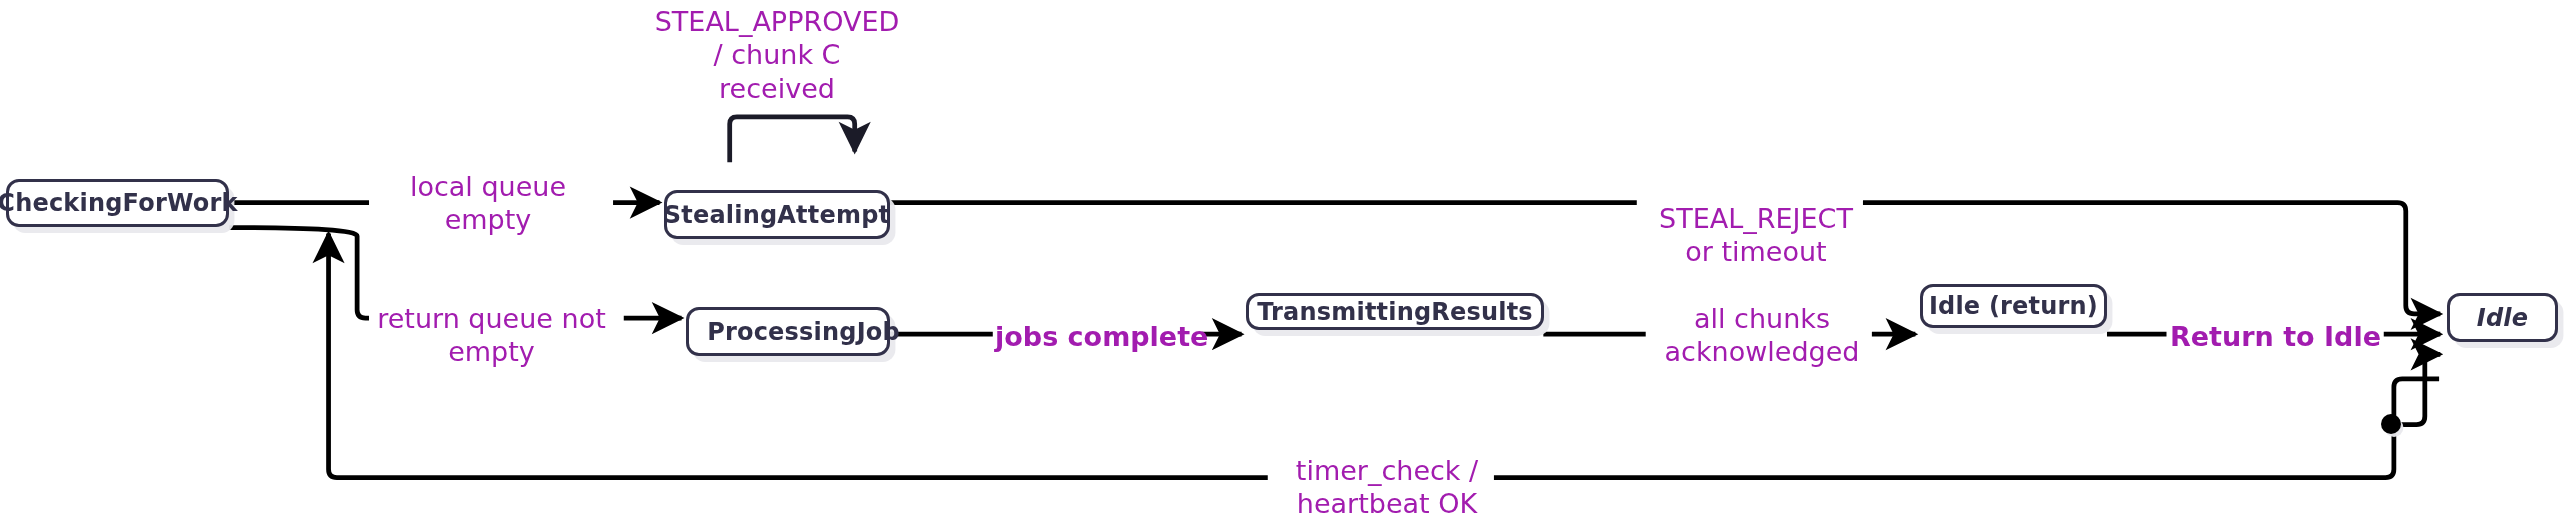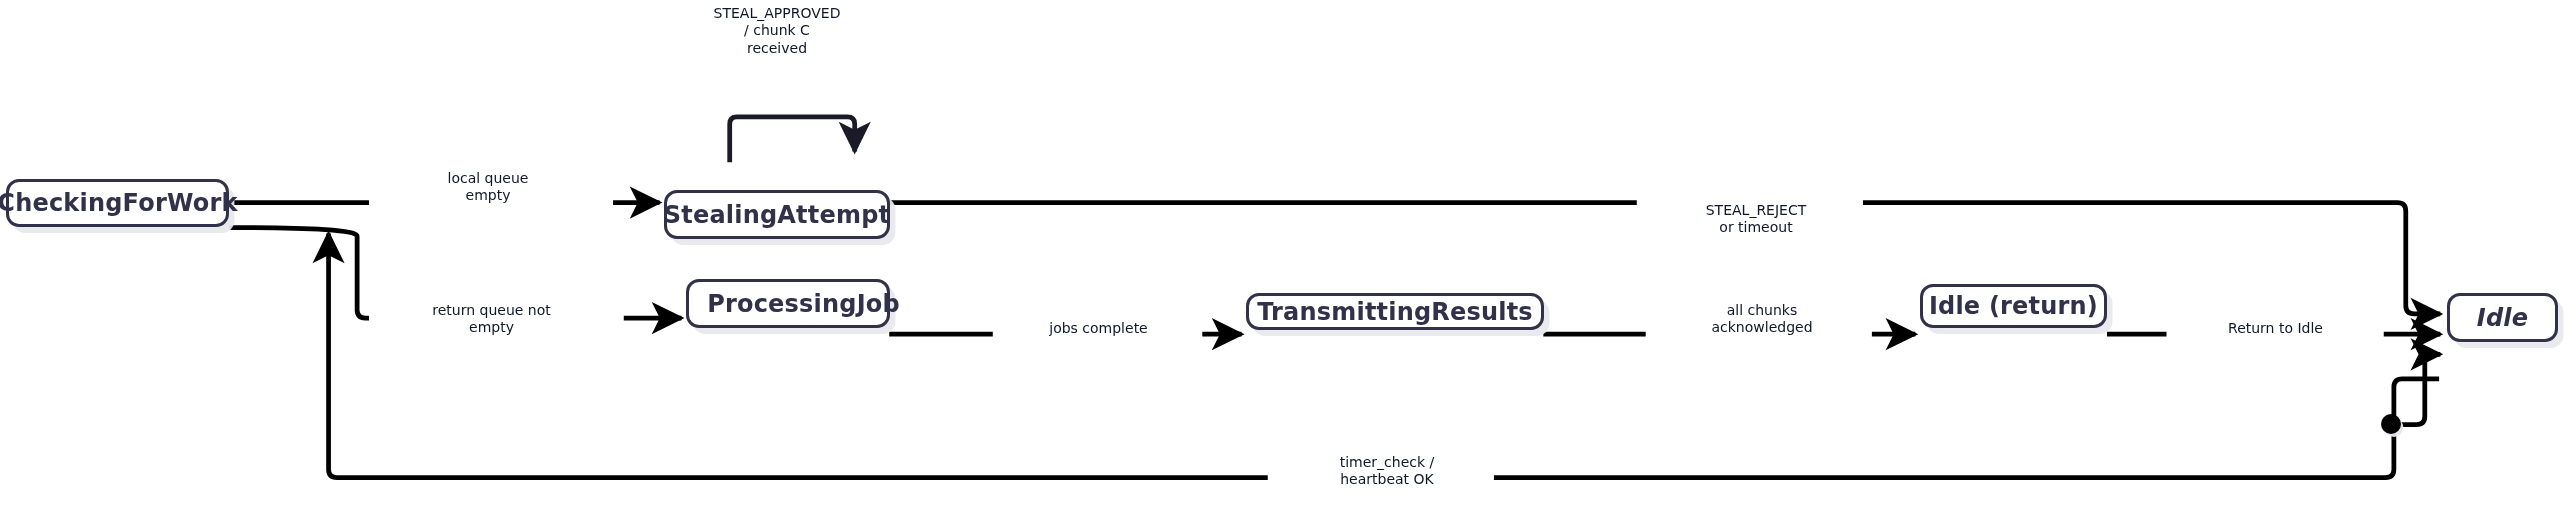--- a/index.html
+++ b/index.html
@@ -39,30 +39,31 @@
     font-weight: bold;
     font-size: 24px;
     letter-spacing: 0.2px;
     white-space: nowrap;
     box-shadow: 6px 6.5px 0 -0.6px rgba(233,233,237,0.95);
     z-index: 5;
   }
   
   .edge-label {
     position: absolute;
-    color: #0f172a;
-    font-size: 14px;
+    color: #a21caf;
+    font-size: 27px;
     line-height: 1.24;
     text-align: center;
     white-space: pre-line;
     z-index: 6;
     background: transparent;
   }
   .edge-label.one-line {
     white-space: nowrap;
+    font-weight: bold;
   }
   
   .start-marker {
     position: absolute;
     width: 20px;
     height: 20px;
     border-radius: 50%;
     background: #000000;
     box-shadow: 3px 3.6px 0 -0.6px rgba(233,233,237,0.95);
     z-index: 5;
@@ -115,21 +116,21 @@
   </svg>
 
   <div class="state-node" style="left:6px; top:179px; width:223px; height:48px;">
     <span>CheckingForWork</span>
   </div>
 
   <div class="state-node" style="left:664px; top:162px; width:226px; height:49px;margin-top:28px;">
     <span>StealingAttempt</span>
   </div>
 
-  <div class="state-node" style="left:686px; top:279px; width:204px; height:49px;padding-left:31px;">
+  <div class="state-node" style="left:686px; top:307px; width:204px; height:49px;padding-left:31px;">
     <span>ProcessingJob</span>
   </div>
 
   <div class="state-node" style="left:1246px; top:293px; width:298px; height:37px;">
     <span>TransmittingResults</span>
   </div>
 
   <div class="state-node" style="left:1920px; top:284px; width:187px; height:44px;">
     <span>Idle (return)</span>
   </div>

